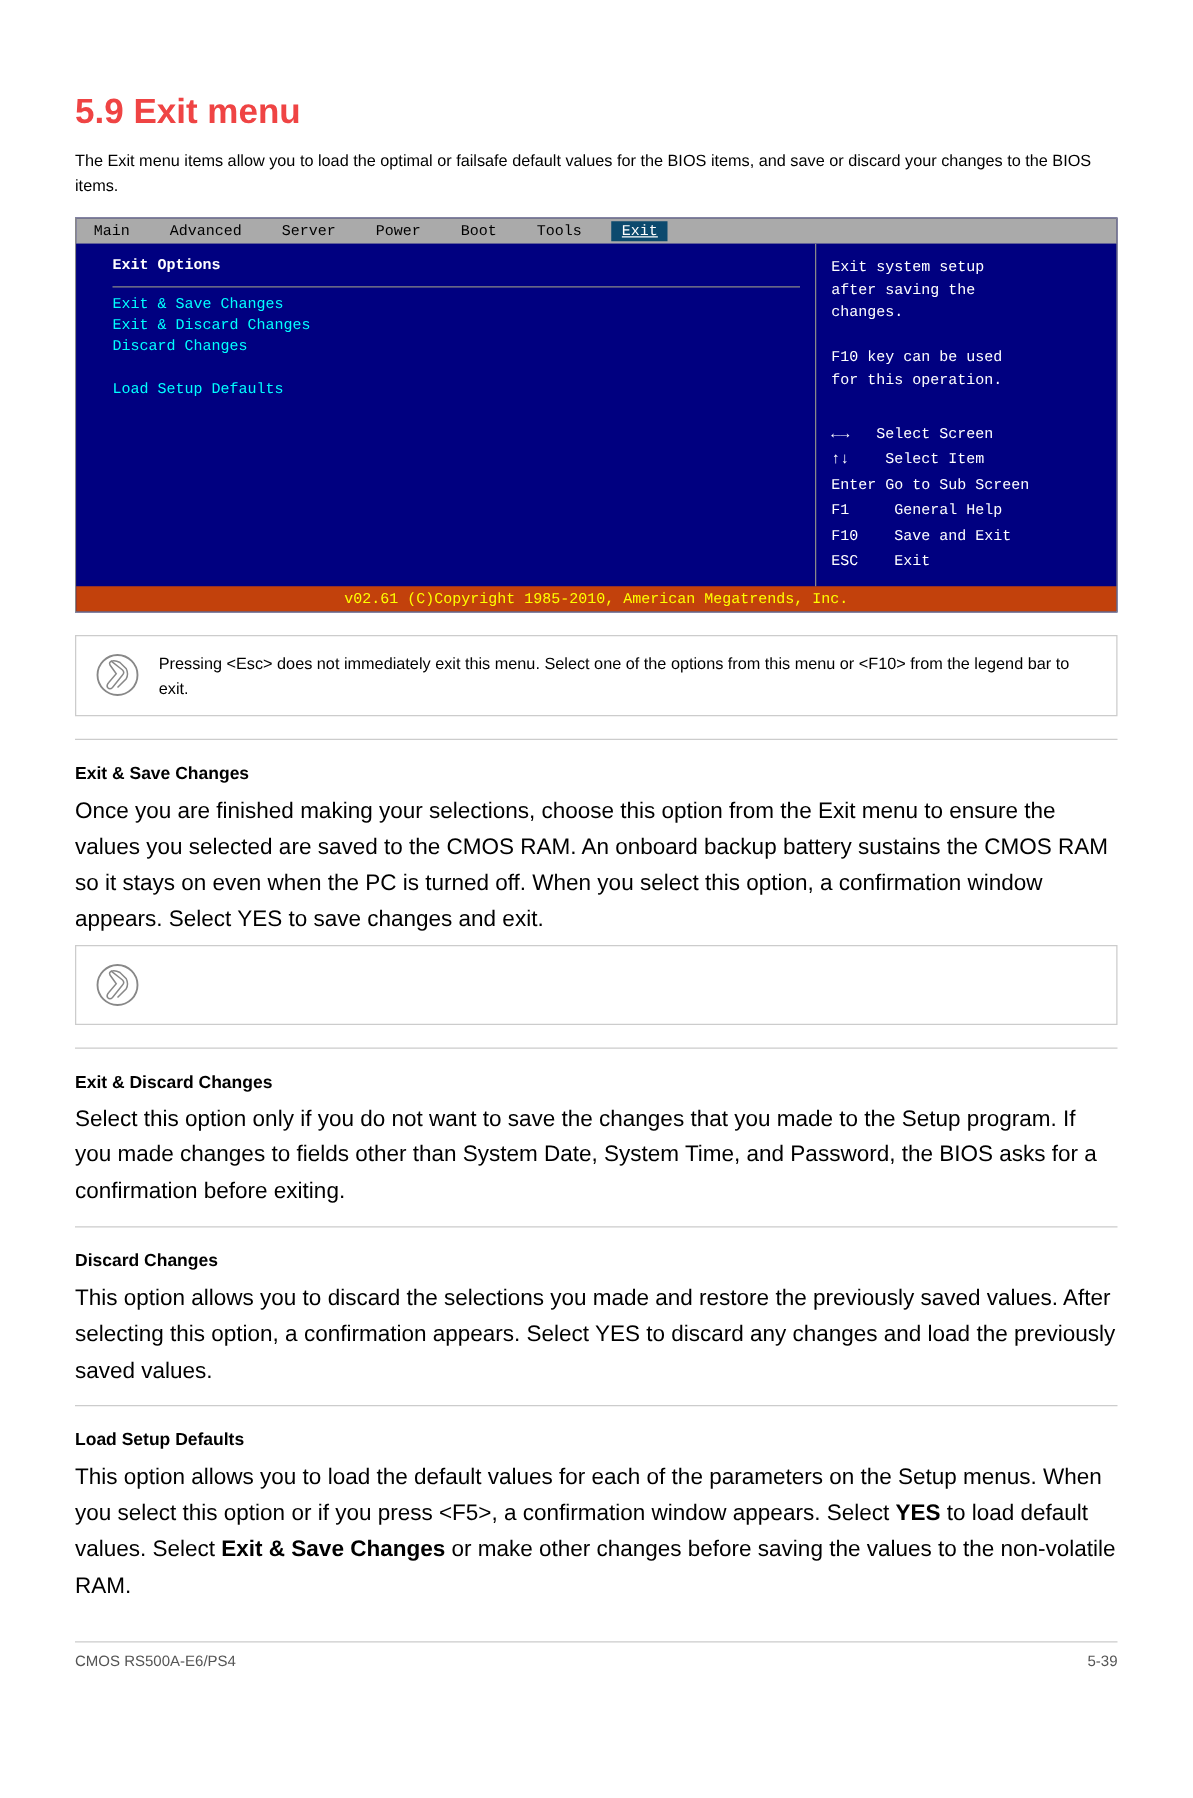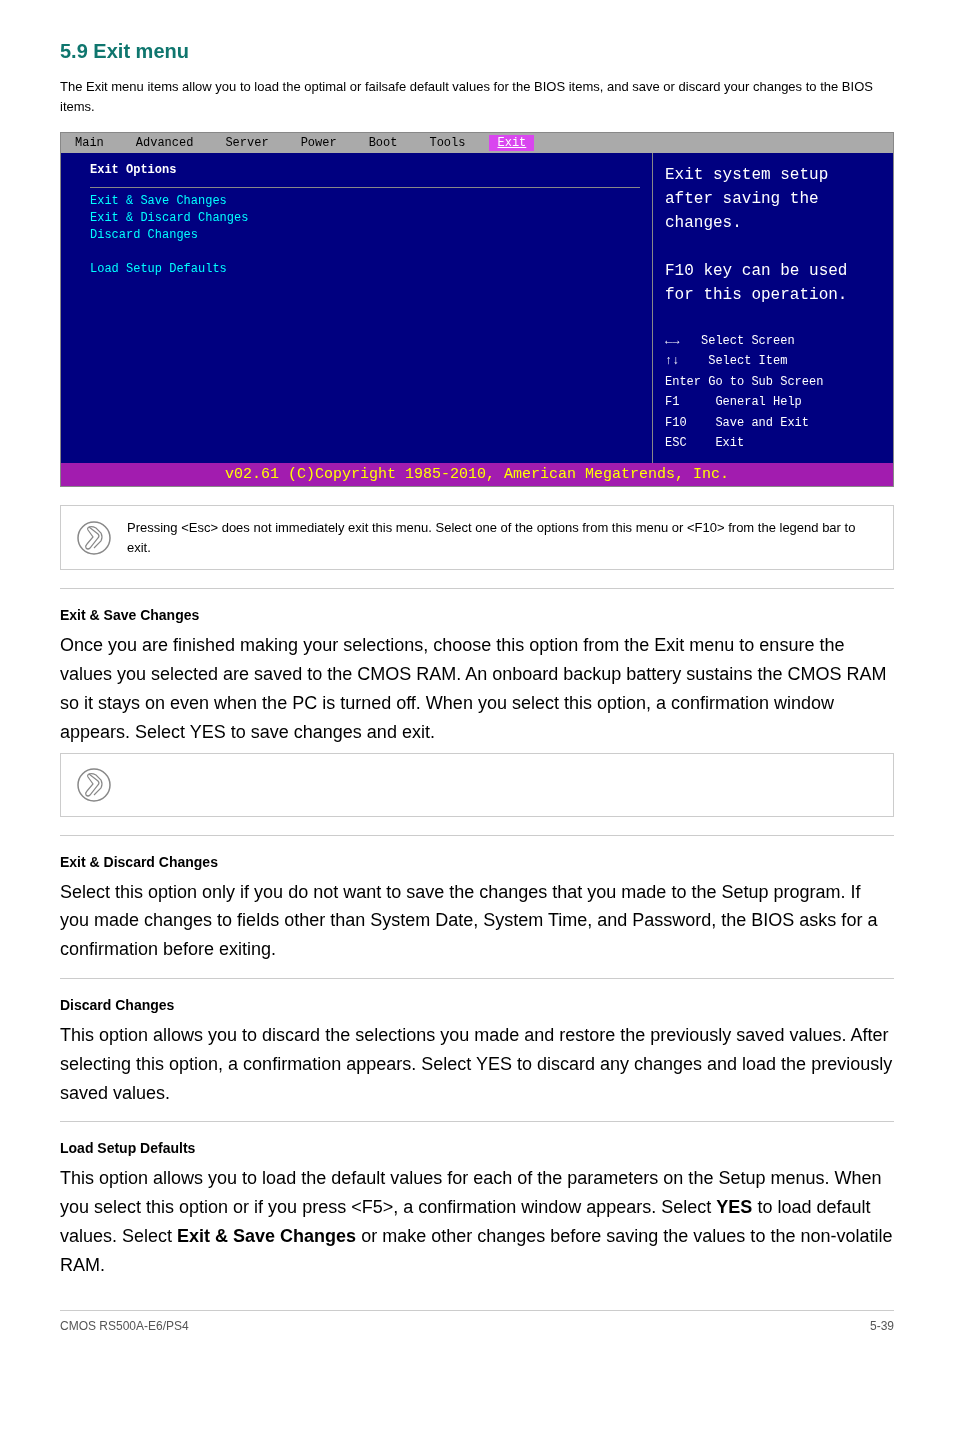--- a/index.html
+++ b/index.html
@@ -7,24 +7,25 @@
       font-family: Arial, Helvetica, sans-serif;
       font-size: 13px;
       color: #000;
       background: #fff;
       width: 954px;
       min-height: 1438px;
       padding: 40px 60px 40px 60px;
     }
 
     h1.page-title {
-      font-size: 20px;
+      font-size: 28px;
       font-weight: bold;
       margin-bottom: 14px;
-      color: #0f766e;
+      color: #ef4444;
+      margin-top: 33px;
     }
 
     .intro-text {
       font-size: 13px;
       margin-bottom: 16px;
       line-height: 1.5;
     }
 
     
     .bios-container {
@@ -55,21 +56,21 @@
       font-family: 'Courier New', Courier, monospace;
       font-size: 12px;
     }
 
     .bios-menu-bar span {
       padding: 1px 8px;
       cursor: pointer;
     }
 
     .bios-menu-bar span.active {
-      background: #d946ef;
+      background: #0c4a6e;
       color: #fff;
       text-decoration: underline;
     }
 
     .bios-body {
       display: flex;
       min-height: 180px;
       background: #000080;
       padding-left: 17px;
     }
@@ -106,46 +107,46 @@
     .bios-right {
       width: 240px;
       padding: 10px 12px;
       color: #fff;
       font-family: 'Courier New', Courier, monospace;
       font-size: 12px;
     }
 
     .bios-right .help-text {
       color: #fff;
-      font-size: 16px;
+      font-size: 12px;
       line-height: 1.5;
       margin-bottom: 24px;
     }
 
     .bios-right .legend {
       margin-top: 16px;
       font-size: 12px;
       line-height: 1.7;
       color: #fff;
     }
 
     .bios-footer {
-      background: #a21caf;
+      background: #c2410c;
       color: #ff0;
       text-align: center;
       padding: 3px 0;
       font-family: 'Courier New', Courier, monospace;
-      font-size: 15px;
+      font-size: 12px;
     }
 
     
     .note-box {
       border: 1px solid #ccc;
       display: flex;
-      align-items: center;
+      align-items: flex-start;
       padding: 12px 14px;
       margin-bottom: 18px;
       gap: 14px;
       background: #fff;
     }
 
     .note-icon {
       width: 38px;
       height: 38px;
       flex-shrink: 0;

